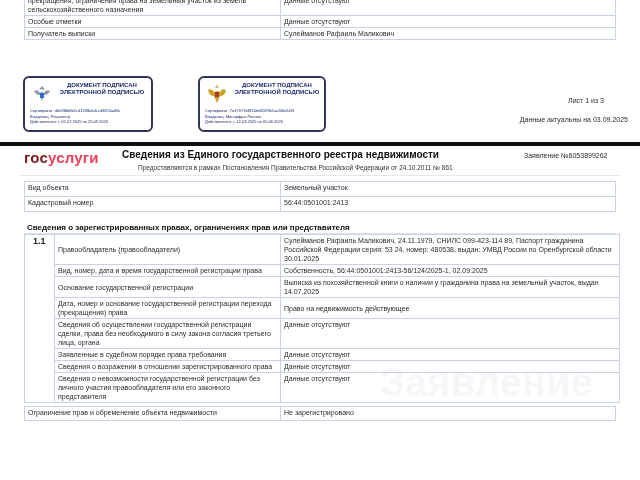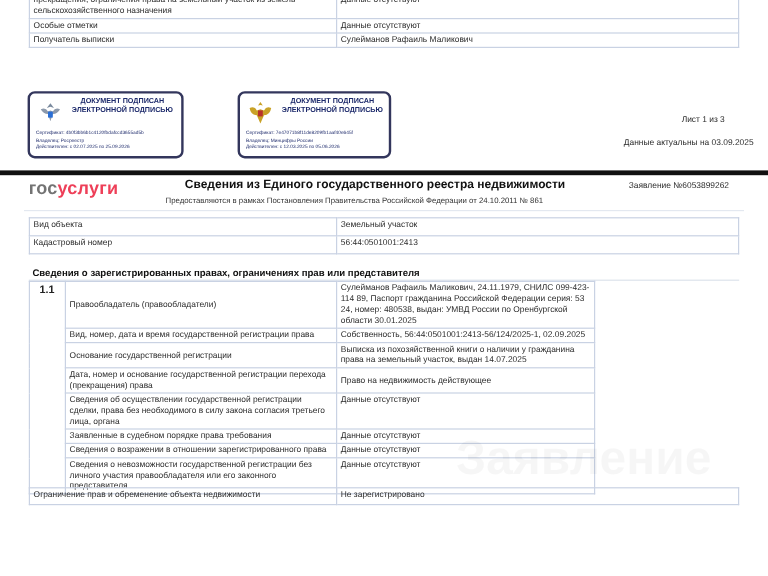--- a/index.html
+++ b/index.html
@@ -28,35 +28,35 @@
   .stamp2 { left: 198px; width: 128px; }
 
   .sheet { right: 36px; top: 97px; font-size: 7px; color: #2b2b2b; }
   .actual { right: 12px; top: 116px; font-size: 7px; color: #2b2b2b; }
 
   
   .break { left: 0; top: 142px; width: 640px; height: 4px; background: #111; }
 
   
   .logo { left: 24px; top: 149px; font-size: 15px; font-weight: bold; letter-spacing: 0.2px; }
-  .logo .gos { color: #737373; }
+  .logo .gos { color: #7f1d1d; }
   .logo .uslugi { color: #ee3f58; margin-top: 47px; }
-  .doc-title { left: 154px; top: 149px; font-size: 10px; font-weight: bold; color: #111; }
+  .doc-title { left: 122px; top: 149px; font-size: 10px; font-weight: bold; color: #111; }
   .doc-sub { left: 138px; top: 164px; font-size: 6.5px; color: #333; }
   .appl { left: 524px; top: 152px; font-size: 7px; color: #2b2b2b; }
   .hdr-line { left: 20px; top: 175px; width: 600px; height: 1px; background: #e3e8f0; }
 
   .obj-tbl { left: 24px; top: 181px; width: 592px; }
   .obj-tbl td { height: 15px; }
   .obj-tbl td.l { width: 256px; }
 
   .section-title { left: 27px; top: 223px; font-size: 8px; font-weight: bold; color: #111; }
   .sec-line { left: 24px; top: 233px; width: 592px; height: 1px; background: #dde3ec; }
 
-  .rights-tbl { left: 24px; top: 234px; width: 472px; }
+  .rights-tbl { left: 24px; top: 234px; width: 596px; }
   .rights-tbl td.num { width: 30px; font-size: 9px; font-weight: bold; padding: 2px 0 0 8px; color: #222; border-right: 1px solid #c9d2e3; }
   .rights-tbl td.l { width: 226px; }
   .rights-tbl td.mid { vertical-align: middle; }
 
   .limit-tbl { left: 24px; top: 406px; width: 592px; }
   .limit-tbl td.l { width: 256px; }
   .limit-tbl td { height: 14px; }
 
   .watermark { left: 380px; top: 360px; font-size: 40px; color: rgba(0,0,0,0.035); font-weight: bold; }
 </style>

